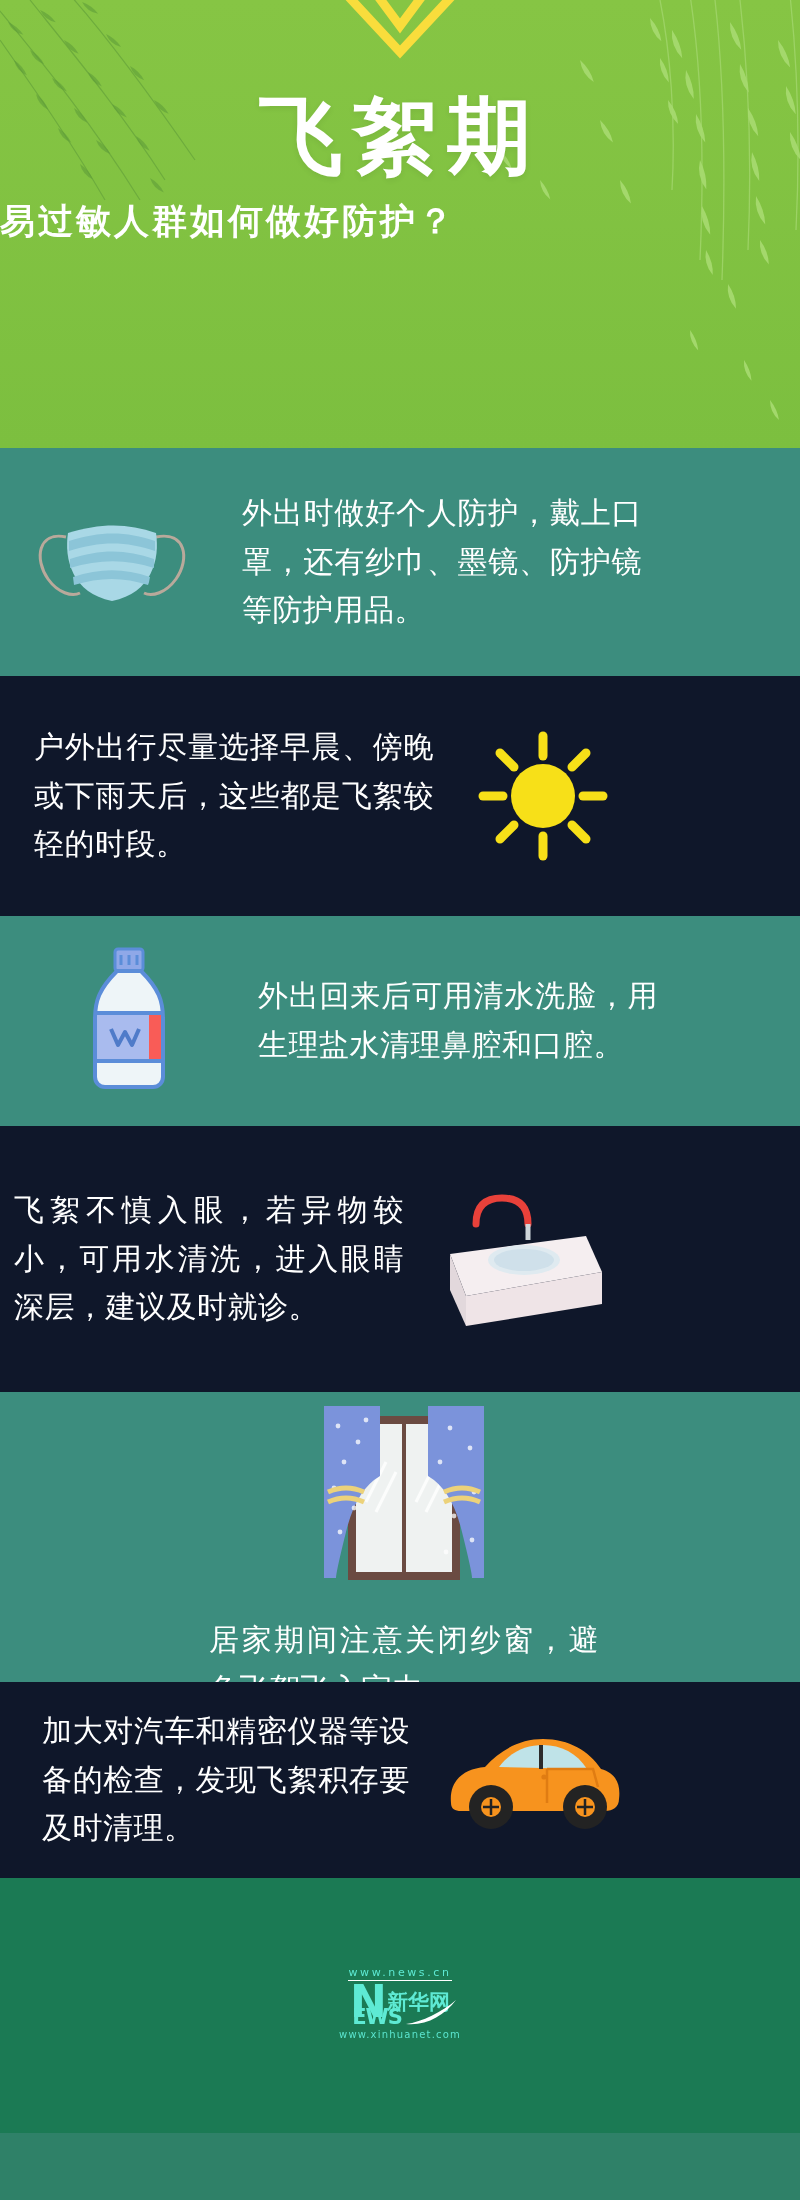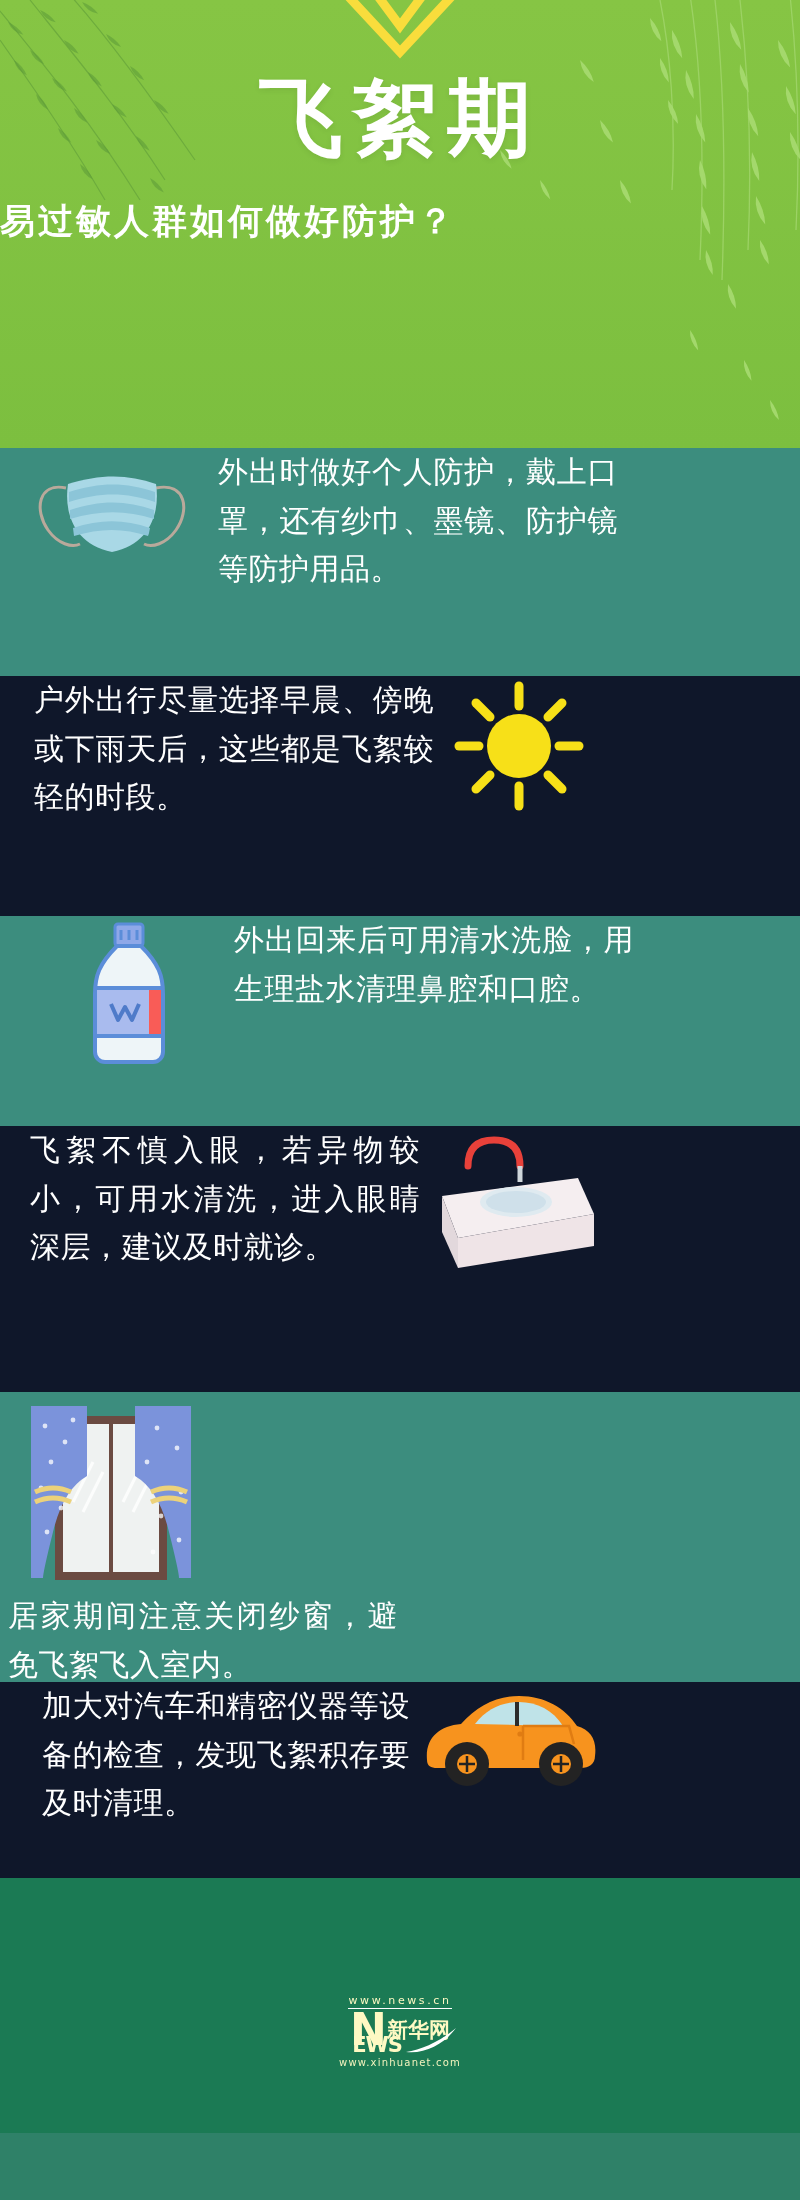--- a/index.html
+++ b/index.html
@@ -8,53 +8,53 @@
     font-family:"Liberation Serif","DejaVu Serif",serif;
     background:#2f8168;
   }
   .page{position:relative;width:800px;height:2200px;}
 
   
   .hero{position:relative;width:800px;height:448px;background:#81c342;overflow:hidden;}
   .hero-bg{position:absolute;inset:0;}
   .chevron{position:absolute;left:50%;top:-4px;transform:translateX(-50%);}
   .hero-title{
-    position:absolute;left:0;right:0;top:62px;text-align:center;
+    position:absolute;left:0;right:0;top:80px;text-align:center;
     color:#ffffff;font-size:84px;letter-spacing:10px;font-weight:700;
     font-family:"DejaVu Sans","Liberation Sans",sans-serif;
     text-shadow:0 2px 6px rgba(0,0,0,.07);
   }
   .hero-sub{
     position:absolute;left:0;right:0;top:198px;text-align:left;
     color:#ffffff;font-size:35px;letter-spacing:3px;font-weight:700;
     font-family:"DejaVu Sans","Liberation Sans",sans-serif;
   }
 
   
-  .block{position:relative;width:800px;display:flex;align-items:flex-start;box-sizing:border-box;}
+  .block{position:relative;width:800px;display:flex;align-items:center;box-sizing:border-box;gap:24px;}
   .block.teal{background:#3c8d7e;}
   .block.green{background:#0f172a;}
   .block .txt{
     color:#ffffff;font-size:30px;line-height:1.62;letter-spacing:.5px;
     font-family:"Liberation Serif","DejaVu Serif",serif;
     text-align:justify;text-justify:inter-ideograph;
   }
   .block .icon{flex:0 0 auto;display:flex;align-items:center;justify-content:center;}
 
   
   .b-icon-left .icon{width:210px;}
   .b-icon-left .txt{width:400px;}
   
   .b-icon-right .icon{width:190px;}
   .b-icon-right .txt{width:380px;margin-left:40px;}
 
   
   .footer{position:relative;width:800px;background:#1b7a54;display:flex;
           align-items:flex-start;justify-content:center;}
-  .logo-wrap{margin-top:112px;text-align:center;color:#fef9c3;}
+  .logo-wrap{margin-top:84px;text-align:center;color:#5eead4;}
   .logo-top{font-size:11px;letter-spacing:2.6px;font-family:"DejaVu Sans",sans-serif;
             border-bottom:1px solid #fff;padding-bottom:1px;display:inline-block;}
   .logo-mid{display:flex;align-items:center;justify-content:center;margin-top:3px;}
   .logo-bot{font-size:10px;letter-spacing:1.2px;margin-top:2px;
             font-family:"DejaVu Sans",sans-serif;opacity:.95;}
   .lg-n{font-size:44px;font-weight:bold;line-height:.82;
         font-family:"DejaVu Sans",sans-serif;}
   .lg-cn{font-size:21px;font-weight:bold;line-height:1;letter-spacing:0;
          font-family:"DejaVu Sans",sans-serif;text-align:center;}
   .lg-ews{font-size:21px;font-weight:bold;line-height:.85;letter-spacing:-1px;
@@ -291,21 +291,21 @@
         <rect x="80" y="72" width="12" height="48" fill="#f95c57"></rect>
         <line x1="28" y1="72" x2="92" y2="72" stroke="#5b8dd9" stroke-width="4"></line>
         <line x1="28" y1="120" x2="92" y2="120" stroke="#5b8dd9" stroke-width="4"></line>
         <path d="M42,88 l7,16 l7,-13 l7,13 l7,-16" fill="none" stroke="#4f7bc9" stroke-width="4" stroke-linejoin="round"></path>
         <path d="M52,14 v10 M60,14 v10 M68,14 v10" stroke="#5b8dd9" stroke-width="3"></path>
       </svg>
     </div>
     <div class="txt">外出回来后可用清水洗脸，用生理盐水清理鼻腔和口腔。</div>
   </div>
 
-  <div class="block green b-icon-right" style="height:266px;padding-left:30px;">
+  <div class="block green b-icon-right" style="height:266px;padding-left:14px;">
     <div class="txt" style="width:390px;margin-left:0;">飞絮不慎入眼，若异物较小，可用水清洗，进入眼睛深层，建议及时就诊。</div>
     <div class="icon" style="width:190px;">
       <svg width="175" height="150" viewBox="0 0 175 150">
         <path d="M40,40 q0,-26 26,-26 q26,0 26,26" fill="none" stroke="#e8413a" stroke-width="7" stroke-linecap="round"></path>
         <line x1="92" y1="40" x2="92" y2="56" stroke="#cfd6da" stroke-width="5"></line>
         <path d="M14,70 L150,52 L166,88 L30,112 Z" fill="#f5eef0"></path>
         <path d="M14,70 L30,112 L30,142 L14,106 Z" fill="#e2d8dc"></path>
         <path d="M30,112 L166,88 L166,120 L30,142 Z" fill="#efe4e7"></path>
         <ellipse cx="88" cy="76" rx="36" ry="15" fill="#dfeaf0"></ellipse>
         <ellipse cx="88" cy="76" rx="30" ry="11" fill="#cfe0ea"></ellipse>

